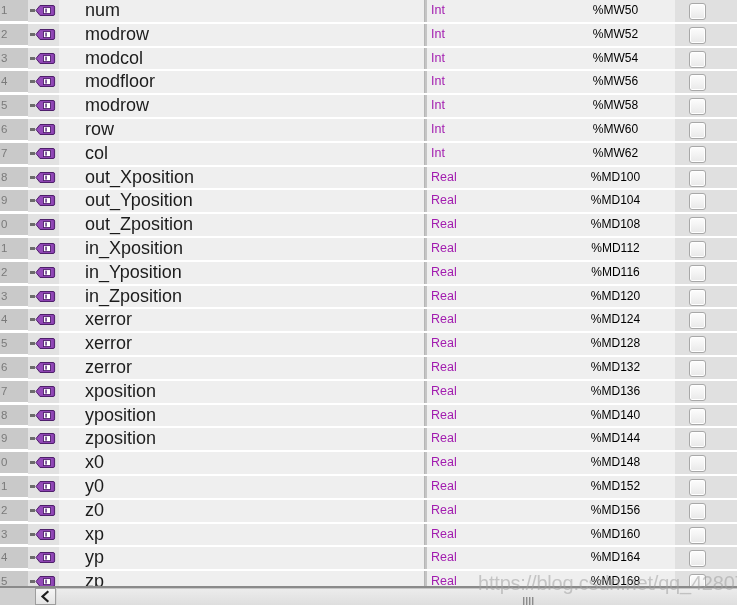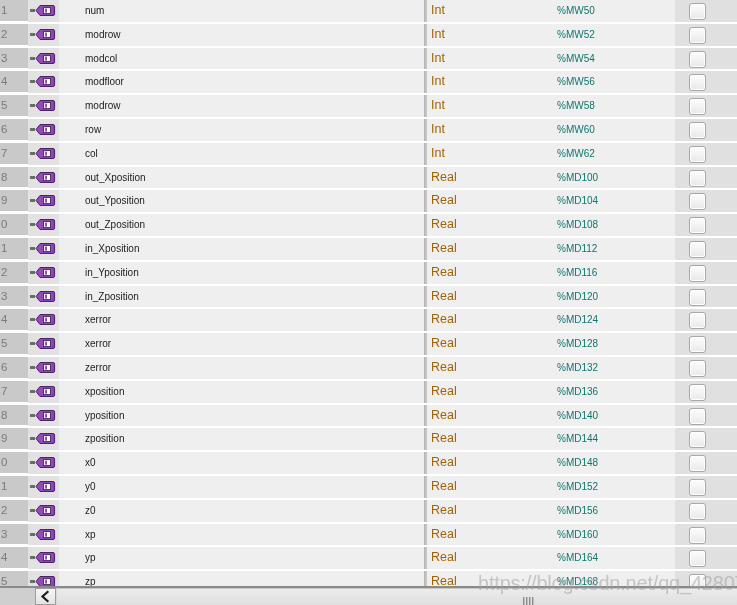--- a/index.html
+++ b/index.html
@@ -81,21 +81,21 @@
 
   
   .c-name {
     position: absolute;
     left: 59px;
     top: 0;
     width: 366px;
     height: 100%;
     box-sizing: border-box;
     color: #1c1c1c;
-    font-size: 10px;
+    font-size: 18px;
     line-height: 21.8px;
     padding-left: 26px;
     white-space: nowrap;
     overflow: hidden;
   }
 
   
   .c-divider {
     position: absolute;
     left: 424px;
@@ -108,42 +108,43 @@
   }
 
   
   .c-type {
     position: absolute;
     left: 428px;
     top: 0;
     width: 126px;
     height: 100%;
     box-sizing: border-box;
-    color: #a16207;
+    color: #a21caf;
     font-size: 12.5px;
     line-height: 21.8px;
     padding-left: 3px;
     white-space: nowrap;
     overflow: hidden;
   }
 
   
   .c-addr {
     position: absolute;
     left: 554px;
     top: 0;
     width: 120px;
     height: 100%;
     box-sizing: border-box;
-    color: #0f766e;
-    font-size: 10px;
+    color: #000000;
+    font-size: 12px;
     line-height: 21.8px;
     padding-left: 3px;
     white-space: nowrap;
     overflow: hidden;
+    text-align: center;
   }
 
   
   .c-check {
     position: absolute;
     left: 675px;
     top: 0;
     width: 62px;
     height: 100%;
     background: #e0e0e0;

